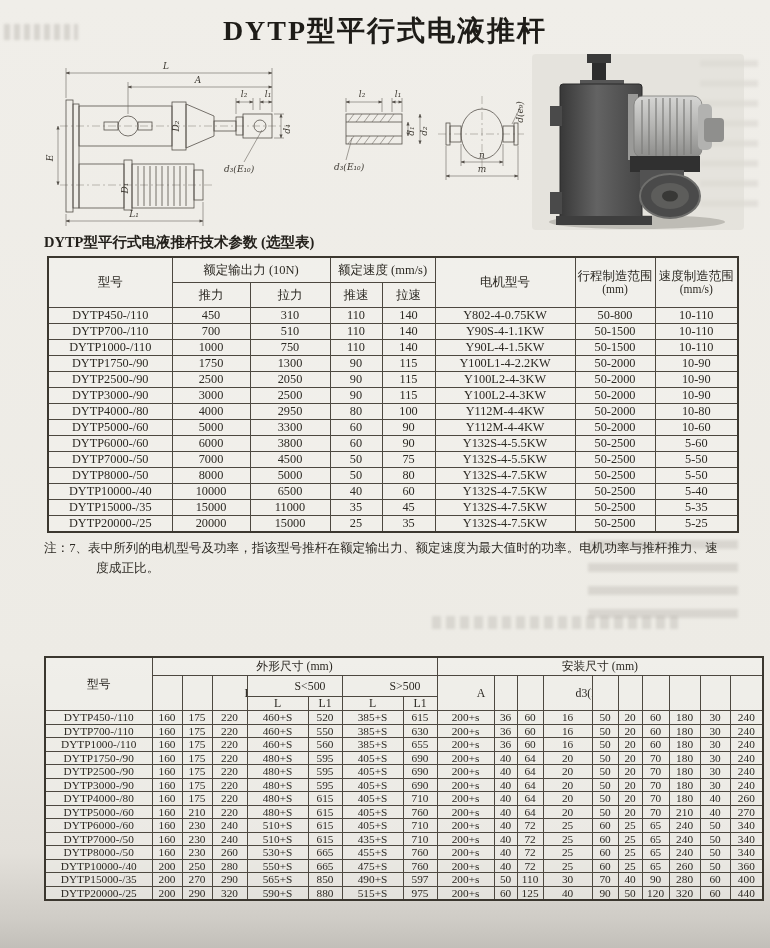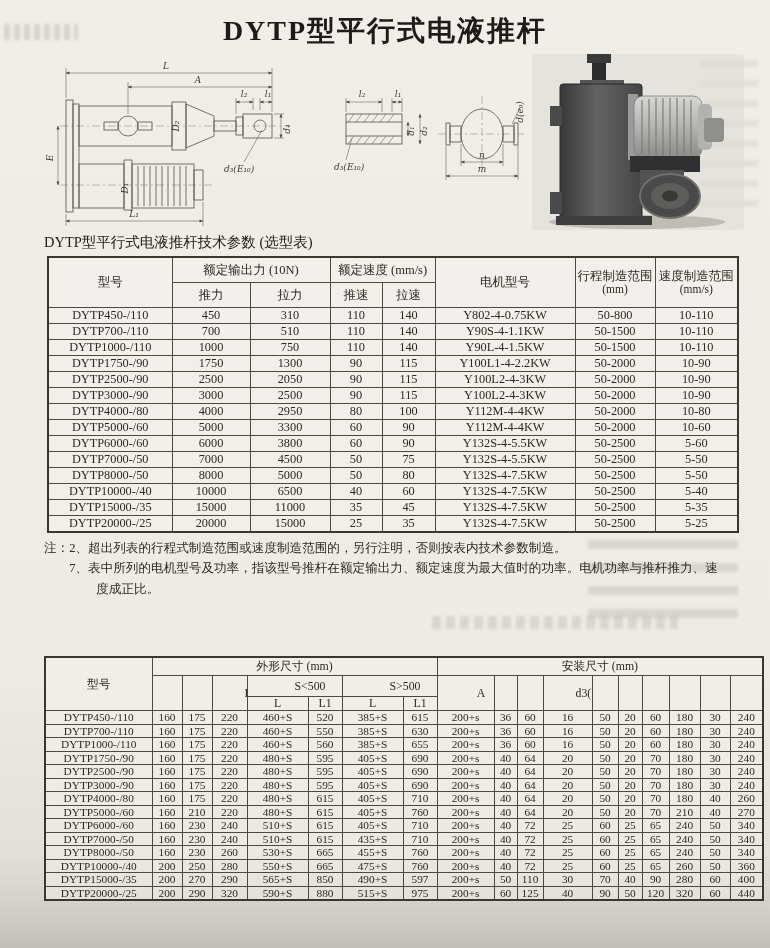--- a/index.html
+++ b/index.html
@@ -13,21 +13,21 @@
     font-size:28px;font-weight:bold;letter-spacing:2px;color:#1e1c18;
   }
   
   .drawing{position:absolute;left:46px;top:56px;}
   .photo{position:absolute;left:532px;top:54px;}
   .dlbl{font-family:"DejaVu Serif",serif;font-style:italic;font-size:9px;fill:#3e3a33;}
   .dline{stroke:#55504a;stroke-width:.8;fill:none;}
   .dimline{stroke:#6a655e;stroke-width:.6;fill:none;}
   .cline{stroke:#827d75;stroke-width:.5;fill:none;stroke-dasharray:8 3 2 3;}
   
-  .sec-title{position:absolute;left:44px;font-size:14.5px;font-weight:normal;color:#23201b;}
+  .sec-title{position:absolute;left:44px;font-size:14.5px;font-weight:bold;color:#23201b;}
   .t1{top:233px;}
   .t2{top:633px;}
   
   table.tbl{border-collapse:collapse;table-layout:fixed;position:absolute;
     background:rgba(244,243,239,.45);}
   .tbl th,.tbl td{border:1px solid #4d4840;text-align:center;vertical-align:middle;
     padding:0 1px;overflow:hidden;white-space:nowrap;color:#2c2923;}
   .tbl{border:2px solid #3b372f;}
   .tbl1{left:47px;top:256px;width:690px;}
   .tbl1 th{font-size:12.5px;font-weight:normal;height:24px;line-height:1.15;}
@@ -418,21 +418,20 @@
           <td>Y132S-4-7.5KW</td>
           <td>50-2500</td>
           <td>5-25</td>
         </tr>
       </tbody>
   </table>
 
   <div class="notes">
     <span class="note-prefix">注：</span>
     <div class="note-items">
-      <div class="note-item">2、超出列表的行程式制造范围或速度制造范围的，另行注明，否则按表内技术参数制造。</div>
       <div class="note-item">7、表中所列的电机型号及功率，指该型号推杆在额定输出力、额定速度为最大值时的功率。电机功率与推杆推力、速度成正比。</div>
     </div>
   </div>
 
 
   <table class="tbl tbl2">
     <colgroup>
       <col style="width:107px">
         <col style="width:30px">
         <col style="width:30px">

